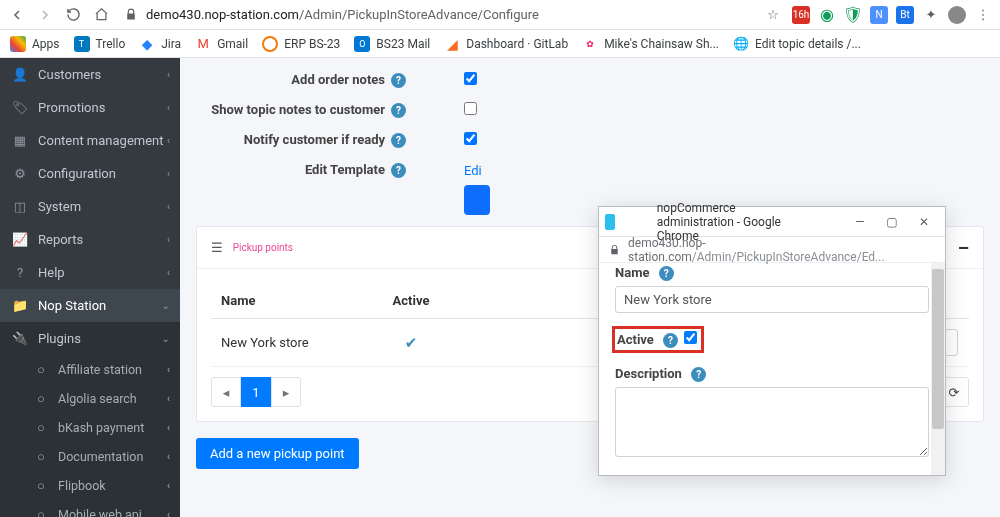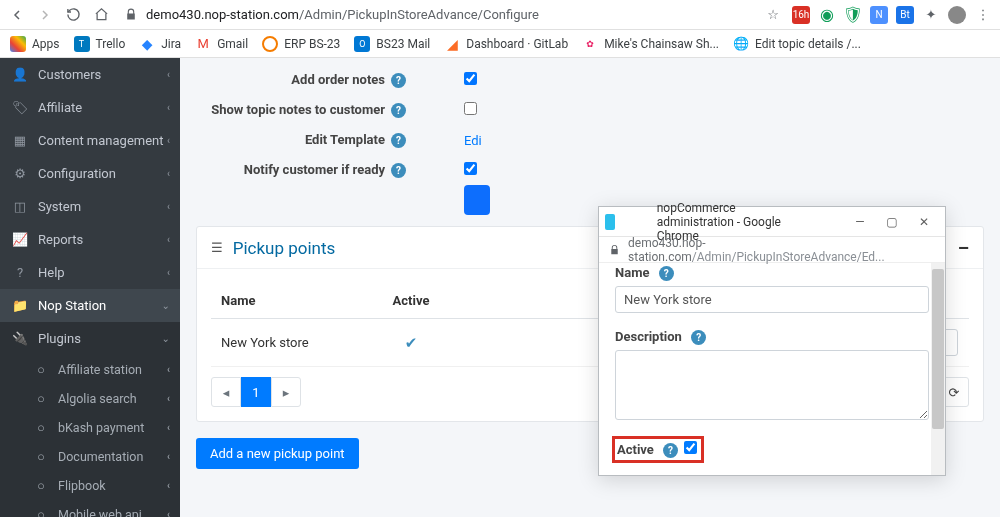--- a/index.html
+++ b/index.html
@@ -34,21 +34,21 @@
 .cfg-row { display:flex; align-items:center; height: 28px; margin-bottom:2px;gap:34px; }
 .cfg-label { width: 210px; text-align:right; font-weight:700; color:#444; font-size:13px; }
 .help-q { display:inline-flex; width:15px; height:15px; border-radius:50%; background:#3c8dbc; color:#fff; align-items:center; justify-content:center; font-size:10px; margin-left:6px; font-weight:700;}
 .cfg-val { padding-left: 24px; color:#007bff; }
 .cb { width:13px; height:13px; }
 .link-like { color:#007bff; }
 .save-hidden { background:#0d6efd; color:#fff; width:26px; height:30px; border-radius:4px; }
 
 .card { background:#fff; border:1px solid #e3e6ea; border-radius:3px; margin-top:12px; }
 .card-hd { display:flex; align-items:center; padding:10px 14px; border-bottom:1px solid #eef0f2; }
-.card-hd .t { font-size:17px; font-weight:400; color:#0369a1; }
+.card-hd .t { font-size:10px; font-weight:400; color:#ec4899; }
 .card-hd .list-ic { margin-right:10px; color:#555 }
 .card-hd .collapse { margin-left:auto; font-size:18px; font-weight:700; color:#333 }
 .card-bd { padding:14px; }
 
 table.tbl { width:100%; border:0; border-collapse:collapse; }
 table.tbl th { text-align:left; padding:10px; font-weight:700; font-size:13px; border-bottom:1px solid #dee2e6; }
 table.tbl th.c, table.tbl td.c { text-align:center; }
 table.tbl td { padding:10px; border-bottom:1px solid #f0f0f0; }
 .check-ic { color:#3c8dbc; font-size:15px; }
 .btn { display:inline-flex; align-items:center; gap:6px; border:1px solid #ced4da; background:#fff; color:#444; padding:5px 11px; border-radius:3px; font-size:13px; }
@@ -172,21 +172,21 @@
 <div class="app">
 
   <div class="sidebar">
     <div class="side-item">
         <span class="si-icon">👤</span>
         <span>Customers</span>
         <span class="chev">‹</span>
       </div>
     <div class="side-item">
         <span class="si-icon">🏷</span>
-        <span>Affiliate</span>
+        <span>Promotions</span>
         <span class="chev">‹</span>
       </div>
     <div class="side-item">
         <span class="si-icon">▦</span>
         <span>Content management</span>
         <span class="chev">‹</span>
       </div>
     <div class="side-item">
         <span class="si-icon">⚙</span>
         <span>Configuration</span>
@@ -253,26 +253,26 @@
     <div class="cfg-rows">
       <div class="cfg-row">
         <div class="cfg-label"><span>Add order notes</span><span class="help-q">?</span></div>
         <div class="cfg-val"><input type="checkbox" class="cb" checked="" style=""></div>
       </div>
       <div class="cfg-row">
         <div class="cfg-label"><span>Show topic notes to customer</span><span class="help-q">?</span></div>
         <div class="cfg-val"><input type="checkbox" class="cb" style=""></div>
       </div>
       <div class="cfg-row">
+        <div class="cfg-label"><span>Notify customer if ready</span><span class="help-q">?</span></div>
+        <div class="cfg-val"><input type="checkbox" class="cb" checked="" style=""></div>
+      </div>
+      <div class="cfg-row">
         <div class="cfg-label"><span>Edit Template</span><span class="help-q">?</span></div>
         <div class="cfg-val"><a class="link-like">Edi</a></div>
-      </div>
-      <div class="cfg-row">
-        <div class="cfg-label"><span>Notify customer if ready</span><span class="help-q">?</span></div>
-        <div class="cfg-val"><input type="checkbox" class="cb" checked="" style=""></div>
       </div>
       <div class="cfg-row">
           <div class="cfg-label"></div>
           <div class="cfg-val">
             <div class="save-hidden"></div>
           </div>
         </div>
     </div>
 
     <div class="card">
@@ -341,32 +341,32 @@
           </svg>
         <span><span>demo430.nop-station.com</span><span style="color:#8a8f95">/Admin/PickupInStoreAdvance/Ed...</span></span>
       </div>
       <div class="popup-body">
         <div class="fld-row" style="margin-top:-2px">
           <span class="fld-label">Name</span>
           <span class="help-q">?</span>
           <input class="inp" value="New York store" style="">
         </div>
         <div class="fld-row">
-          <span class="fld-label">Description</span>
-          <span class="help-q">?</span>
-          <textarea class="ta" style=""></textarea>
-        </div>
-        <div class="fld-row">
           <span class="active-hl">
             <span class="fld-label">Active</span>
             <span class="help-q">?</span>
             <input type="checkbox" checked="" style="accent-color: rgb(0, 123, 255); margin-left: 3px;">
           </span>
         </div>
         <div class="fld-row">
+          <span class="fld-label">Description</span>
+          <span class="help-q">?</span>
+          <textarea class="ta" style=""></textarea>
+        </div>
+        <div class="fld-row">
           <span class="fld-label">Country</span>
           <span class="help-q">?</span>
         </div>
         <div class="popup-scroll">
             <div class="popup-thumb"></div>
           </div>
       </div>
     </div>
 
   </div>

